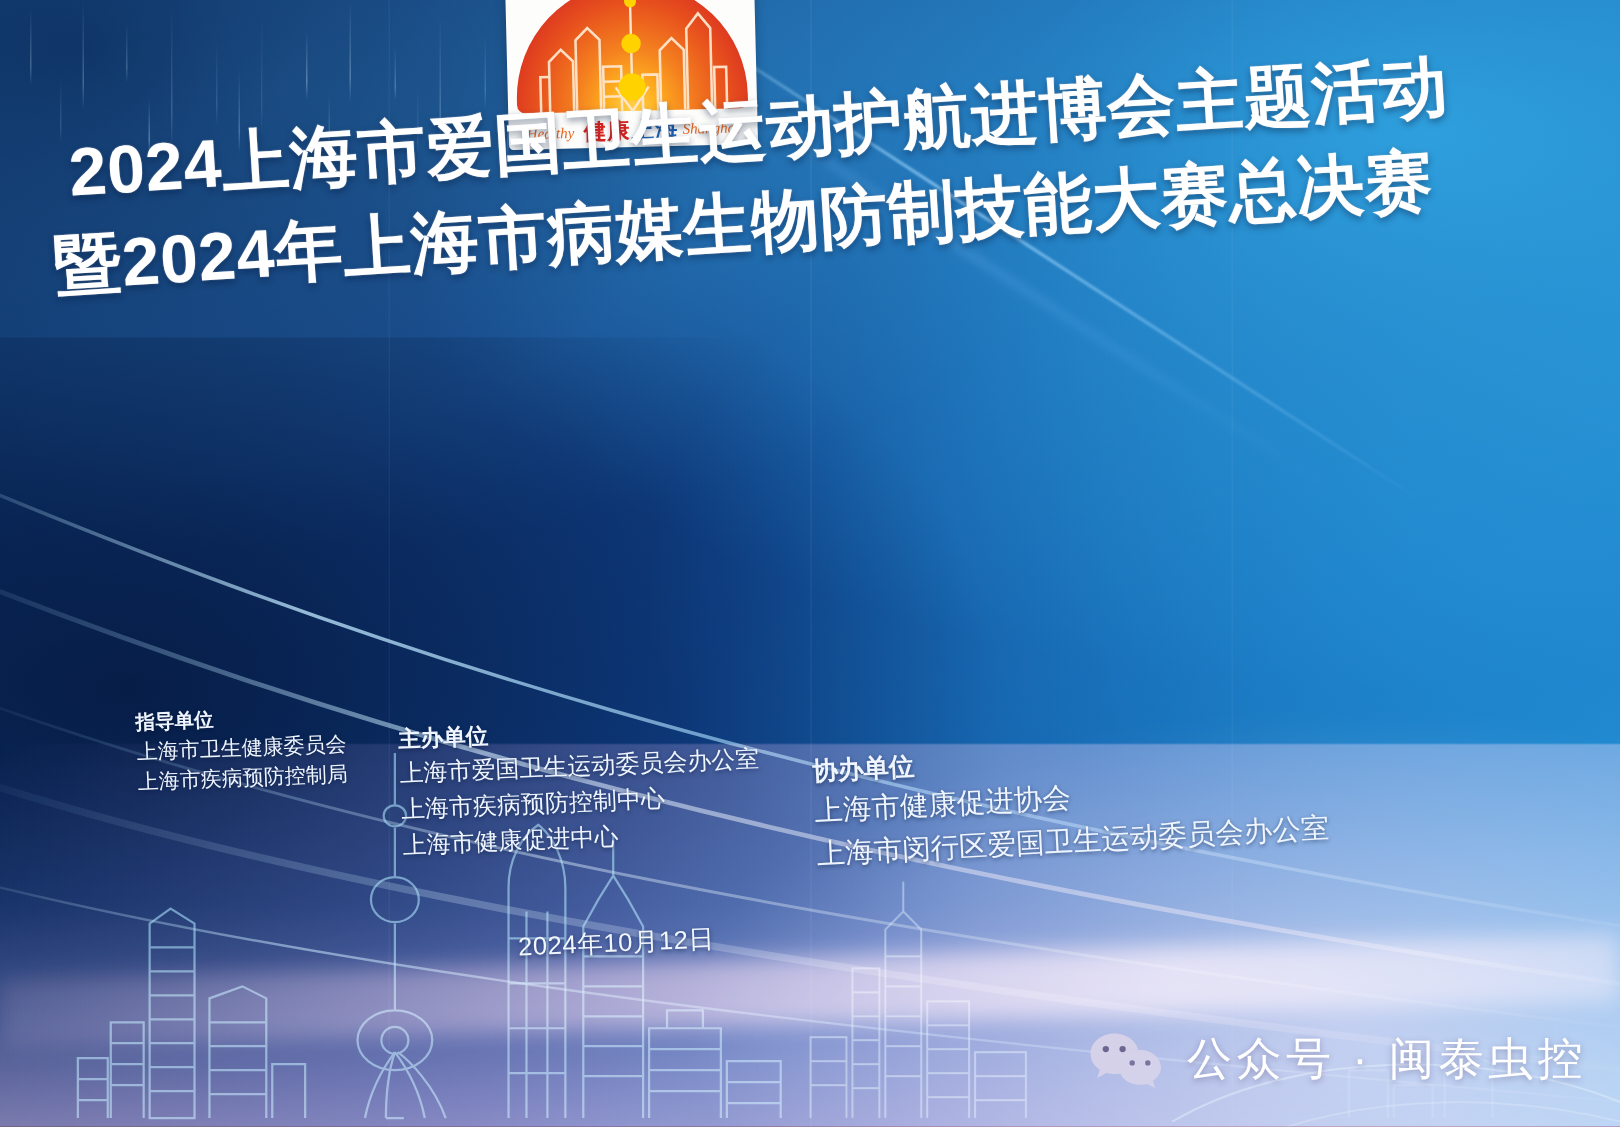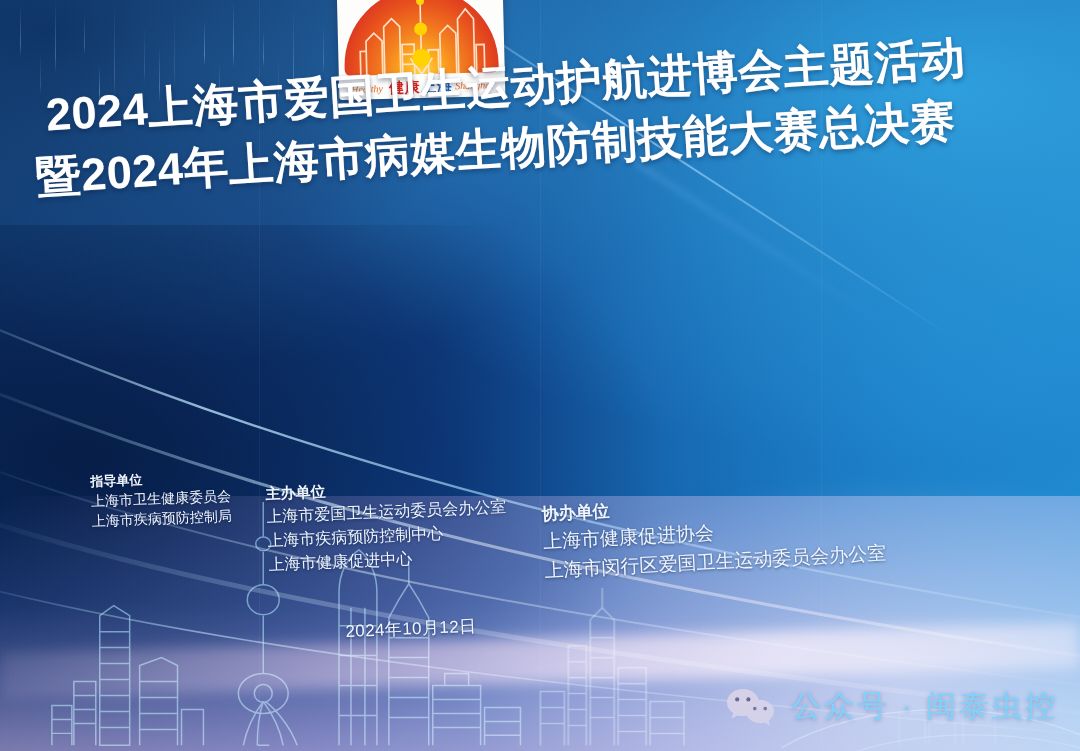--- a/index.html
+++ b/index.html
@@ -136,21 +136,21 @@
     text-shadow:0 1px 3px rgba(2,20,52,.55);
     white-space:nowrap;
   }
 
   
   .watermark{
     position:absolute;right:22px;bottom:24px;
     display:flex;align-items:center;gap:14px;
   }
   .wm-text{
-    color:#7dd3fc;font-size:30px;letter-spacing:3px;
+    color:#ffffff;font-size:30px;letter-spacing:3px;
     text-shadow:0 1px 4px rgba(60,40,90,.35);
     white-space:nowrap;
   }
 </style>
 </head>
 <body>
 
 <div id="stage">
 
   <div class="bg-base"></div>

